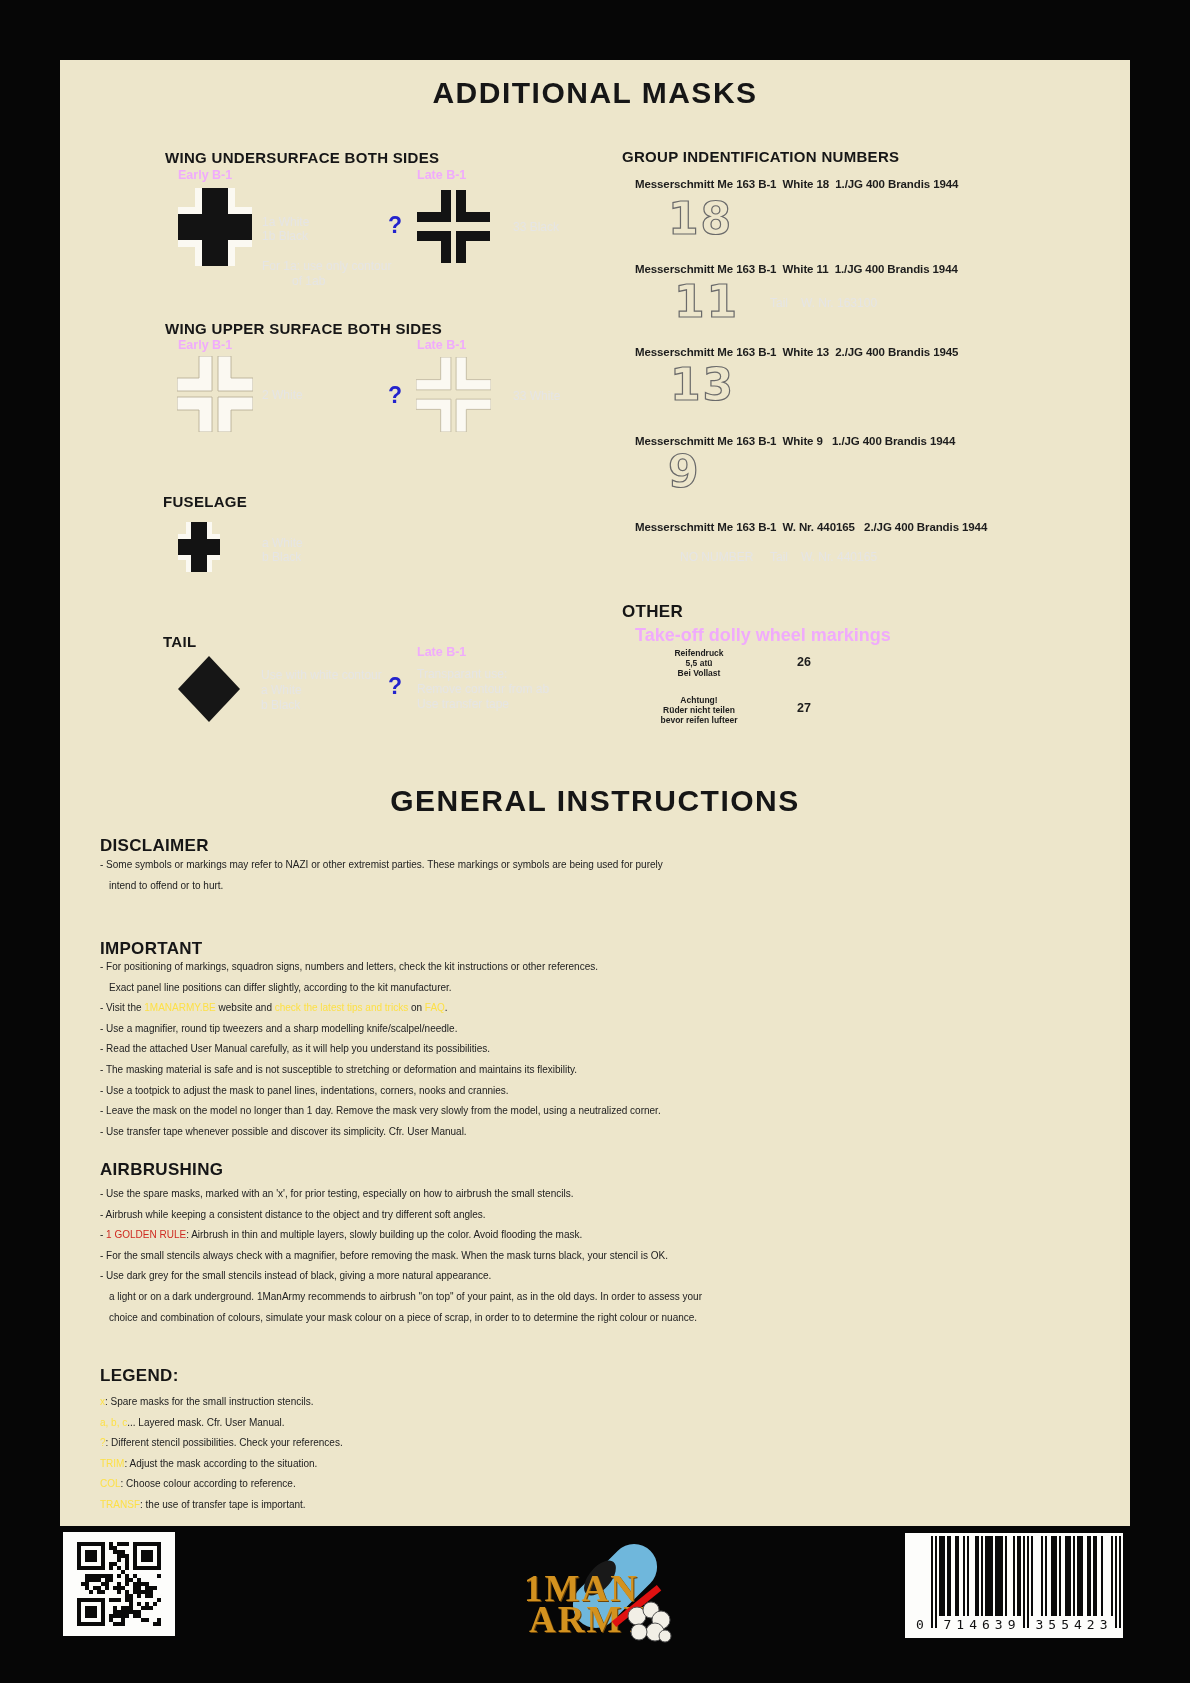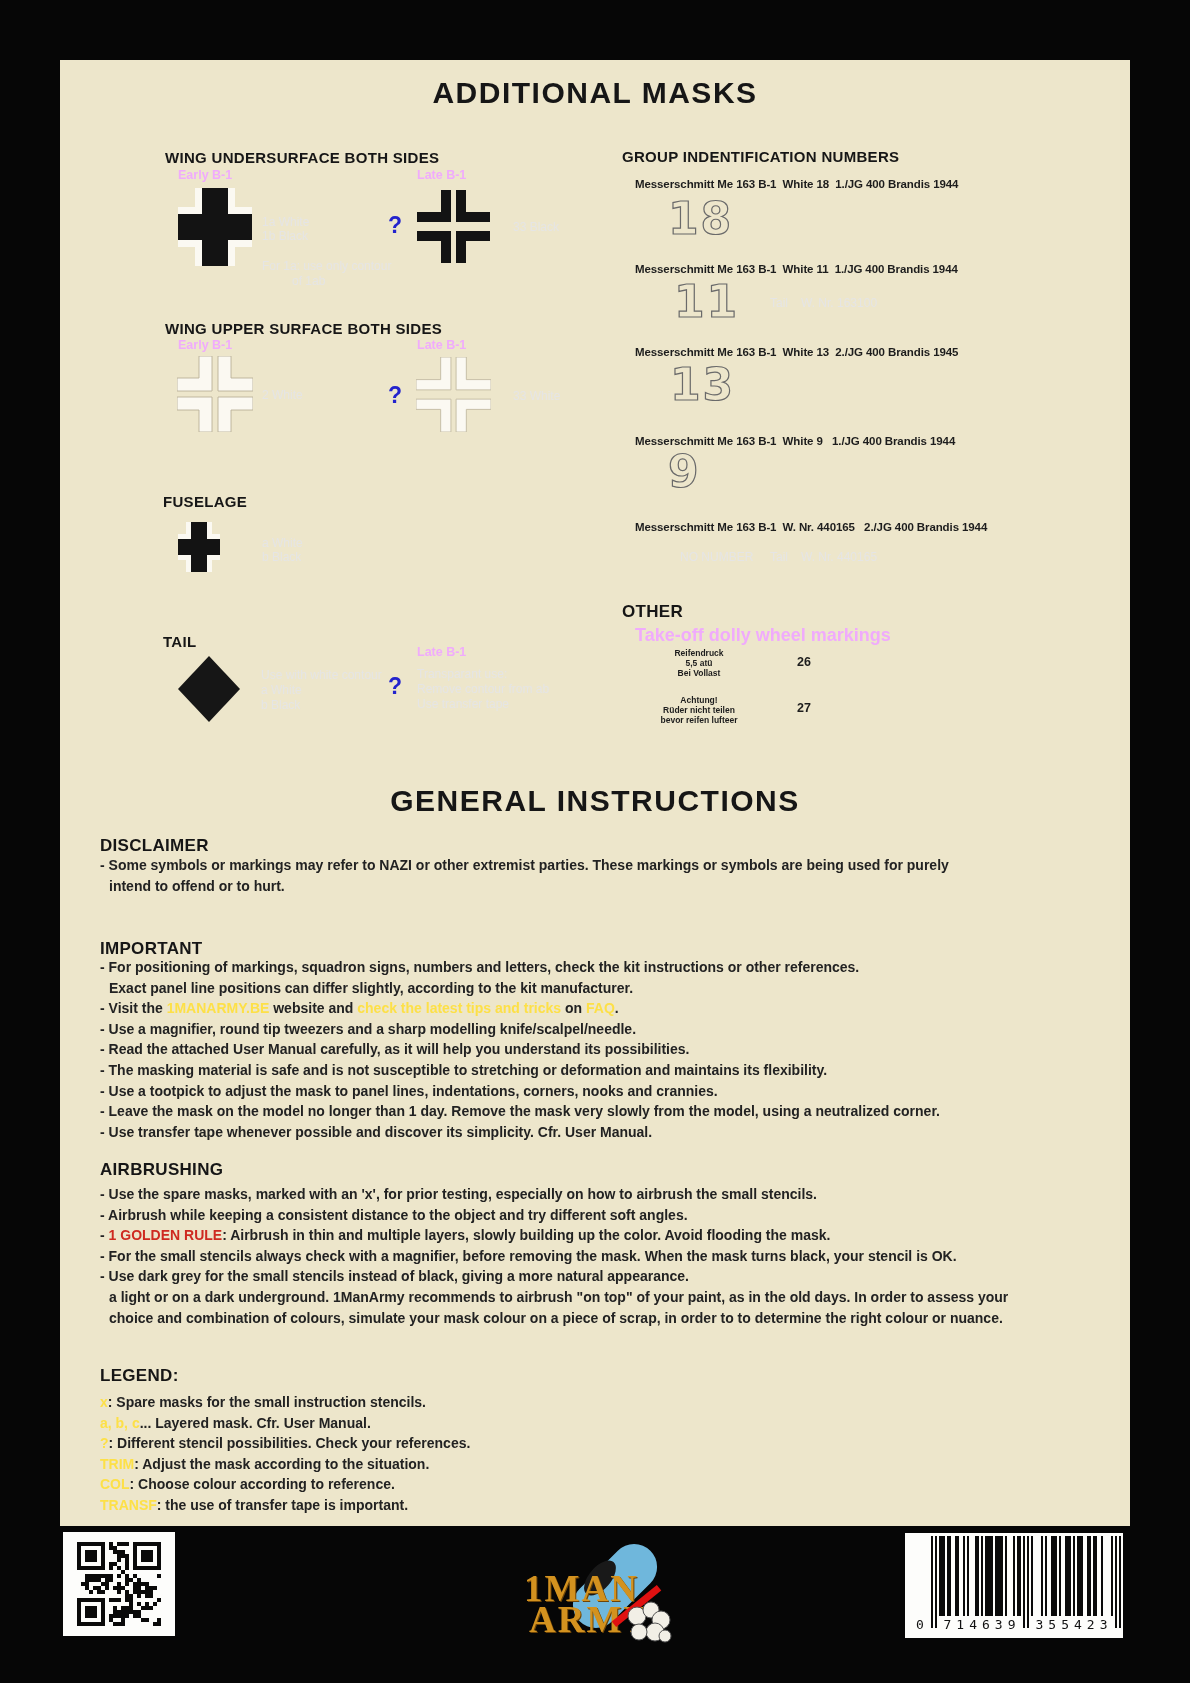--- a/index.html
+++ b/index.html
@@ -9,21 +9,21 @@
   .abs{position:absolute}
   [data-bind]{white-space:pre}
   .pagetitle{left:60px;width:1070px;text-align:center;font-size:30px;font-weight:bold;letter-spacing:1.5px;color:#161616}
   .sech{font-size:15px;font-weight:bold;letter-spacing:.3px;color:#161616}
   .lbl{font-size:12.5px;font-weight:bold;color:#f0abfc}
   .note{font-size:12px;font-weight:normal;color:#e5e5e5}
   .q{color:#2323CD;font-size:23px;font-weight:bold}
   .etitle{font-size:11.5px;font-weight:bold;color:#1d1d1d;letter-spacing:-.1px}
   .digits{font-size:44px;line-height:46px;font-weight:bold;color:transparent;-webkit-text-stroke:1.2px #6a6a6a;letter-spacing:2px;font-family:"DejaVu Sans",sans-serif}
   .gh{font-size:17px;font-weight:bold;letter-spacing:.3px;color:#161616}
-  .body .ln{font-size:14px;font-weight:bold;line-height:20.6px;color:#222;white-space:pre}
+  .body .ln{font-size:10px;font-weight:normal;line-height:20.6px;color:#222;white-space:pre}
   .cont{padding-left:9px}
   .blue{color:#fde047}
   .red{color:#CE2A20}
   .stencil{width:90px;text-align:center;font-size:8.5px;line-height:10px;font-weight:bold;color:#1d1d1d}
   .snum{font-size:12.5px;font-weight:bold;color:#1d1d1d}
   .whitebox{background:#FDFDFB}
   .bardigit{position:absolute;font-family:"DejaVu Sans Mono",monospace;font-size:13px;color:#111;text-align:center}
 </style>
 </head>
 <body>

